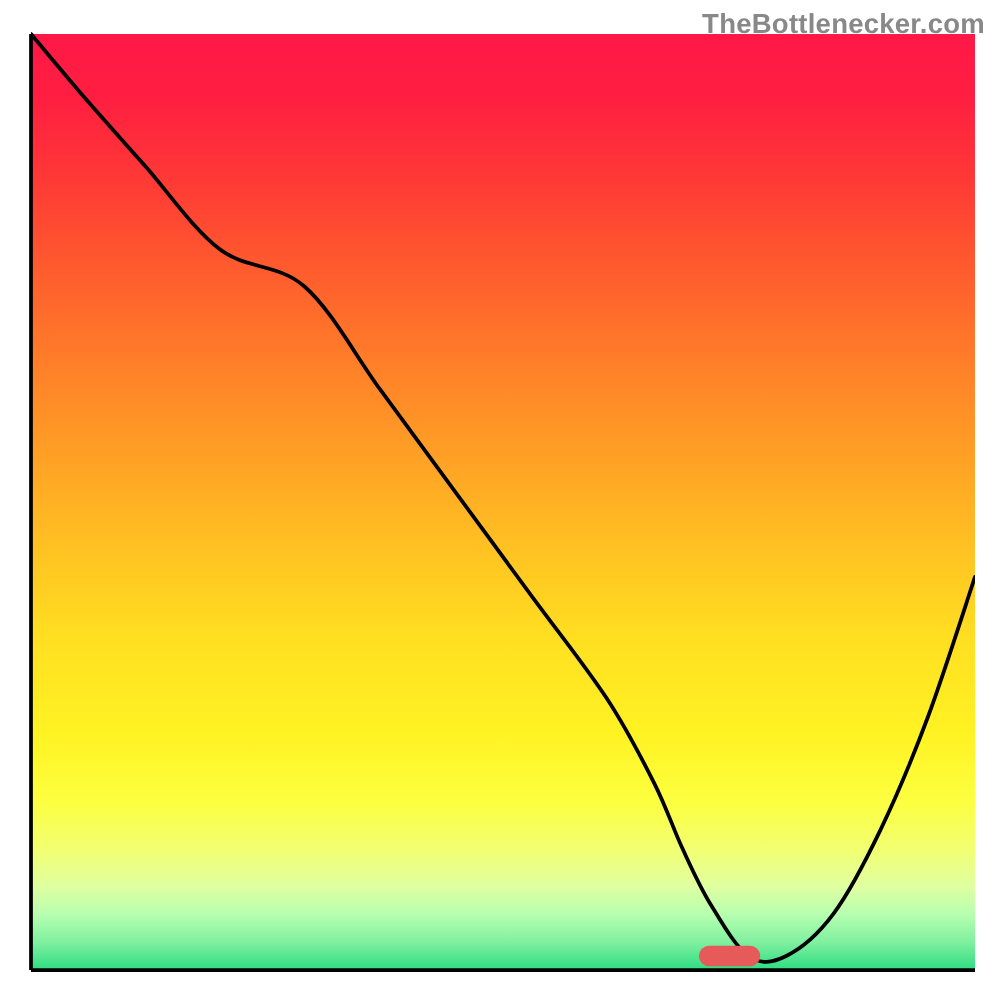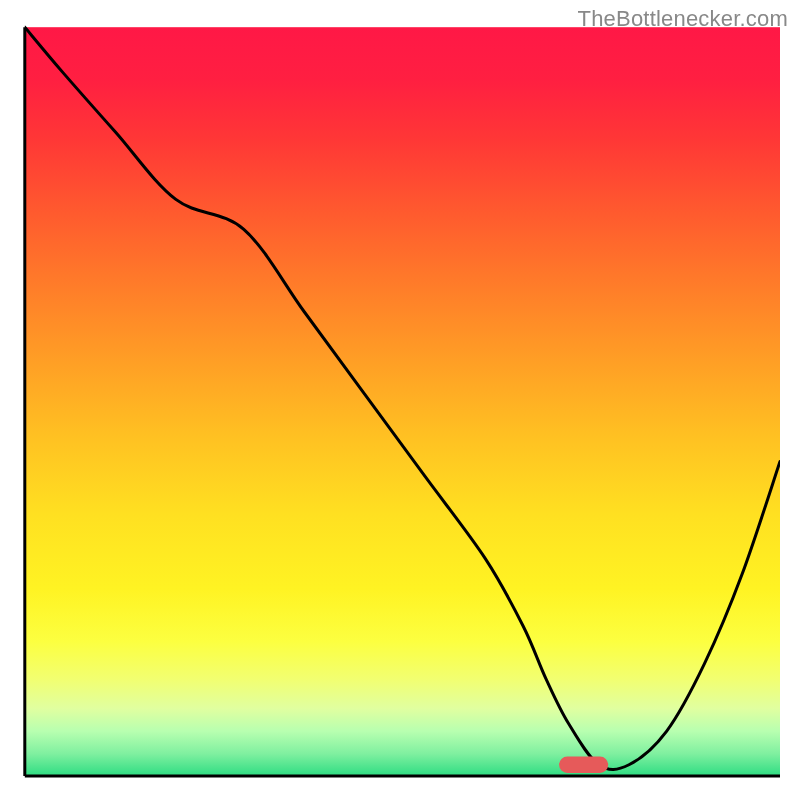--- a/index.html
+++ b/index.html
@@ -14,21 +14,21 @@
     position: relative;
     width: 800px;
     height: 800px;
   }
   .attribution {
     position: absolute;
     top: 6px;
     right: 12px;
     color: #888888;
     font-size: 22px;
-    font-weight: 400;
+    font-weight: 700;
     letter-spacing: 0.2px;
   }
   svg.plot {
     position: absolute;
     top: 0;
     left: 0;
   }
 </style>
 </head>
 <body>

